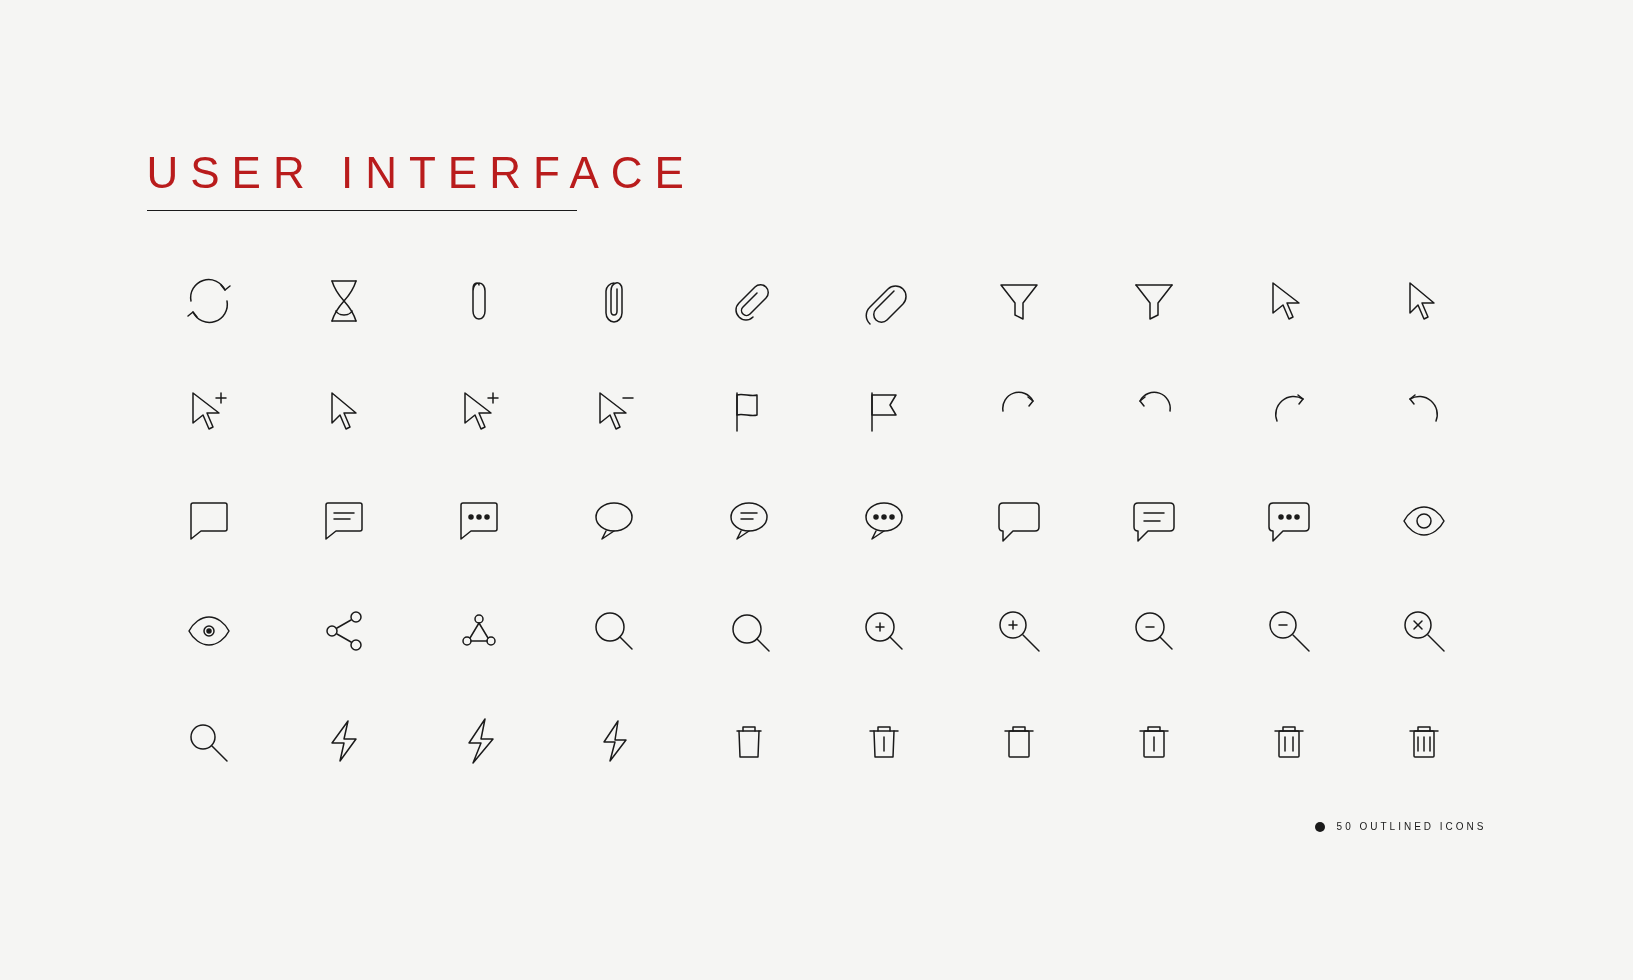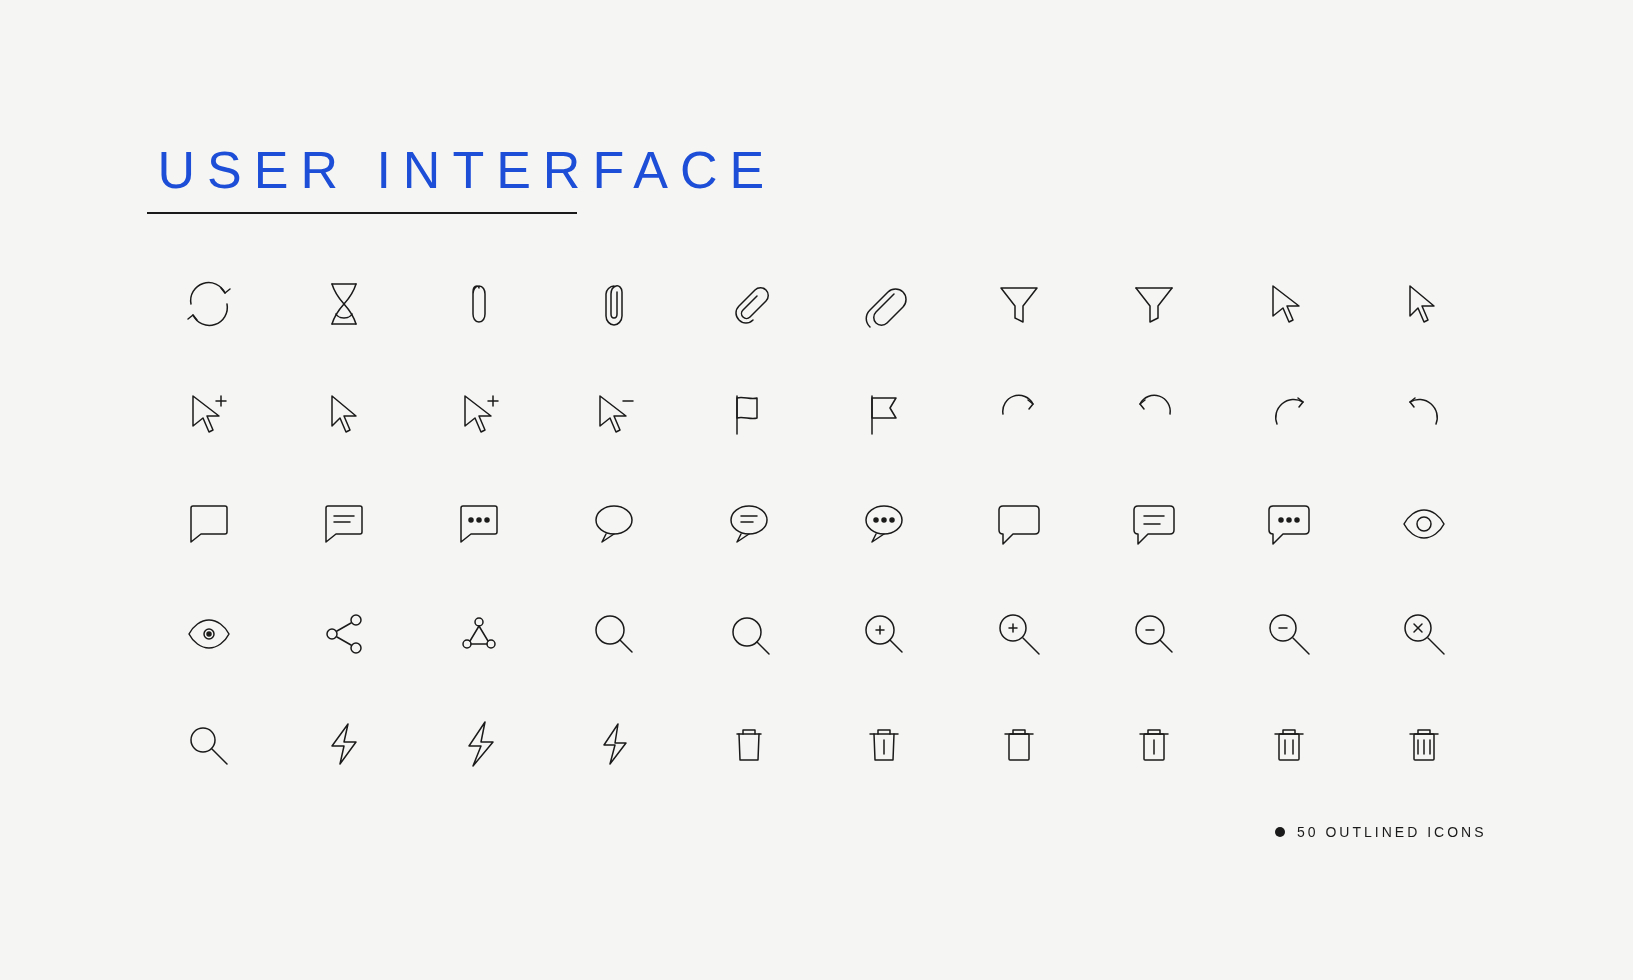--- a/index.html
+++ b/index.html
@@ -14,26 +14,25 @@
     }
     .container {
       background: #f5f5f3;
       width: 1500px;
       padding: 60px 80px;
     }
     .title-section {
       margin-bottom: 50px;
     }
     .title {
-      font-size: 52px;
+      font-size: 44px;
       font-weight: 300;
       letter-spacing: 12px;
-      color: #1d4ed8;
+      color: #b91c1c;
       margin-bottom: 12px;
-      margin-left: 11px;
     }
     .title-underline {
       width: 430px;
       height: 1.5px;
       background: #1a1a1a;
     }
     .icons-grid {
       display: grid;
       grid-template-columns: repeat(10, 1fr);
       gap: 30px 10px;
@@ -56,21 +55,21 @@
       margin-top: 40px;
       gap: 12px;
     }
     .footer-dot {
       width: 10px;
       height: 10px;
       background: #1a1a1a;
       border-radius: 50%;
     }
     .footer-text {
-      font-size: 14px;
+      font-size: 10px;
       letter-spacing: 3px;
       color: #1a1a1a;
       font-weight: 400;
     }
   </style>
 </head>
 <body>
 
 <div class="container">
   <div class="title-section">

